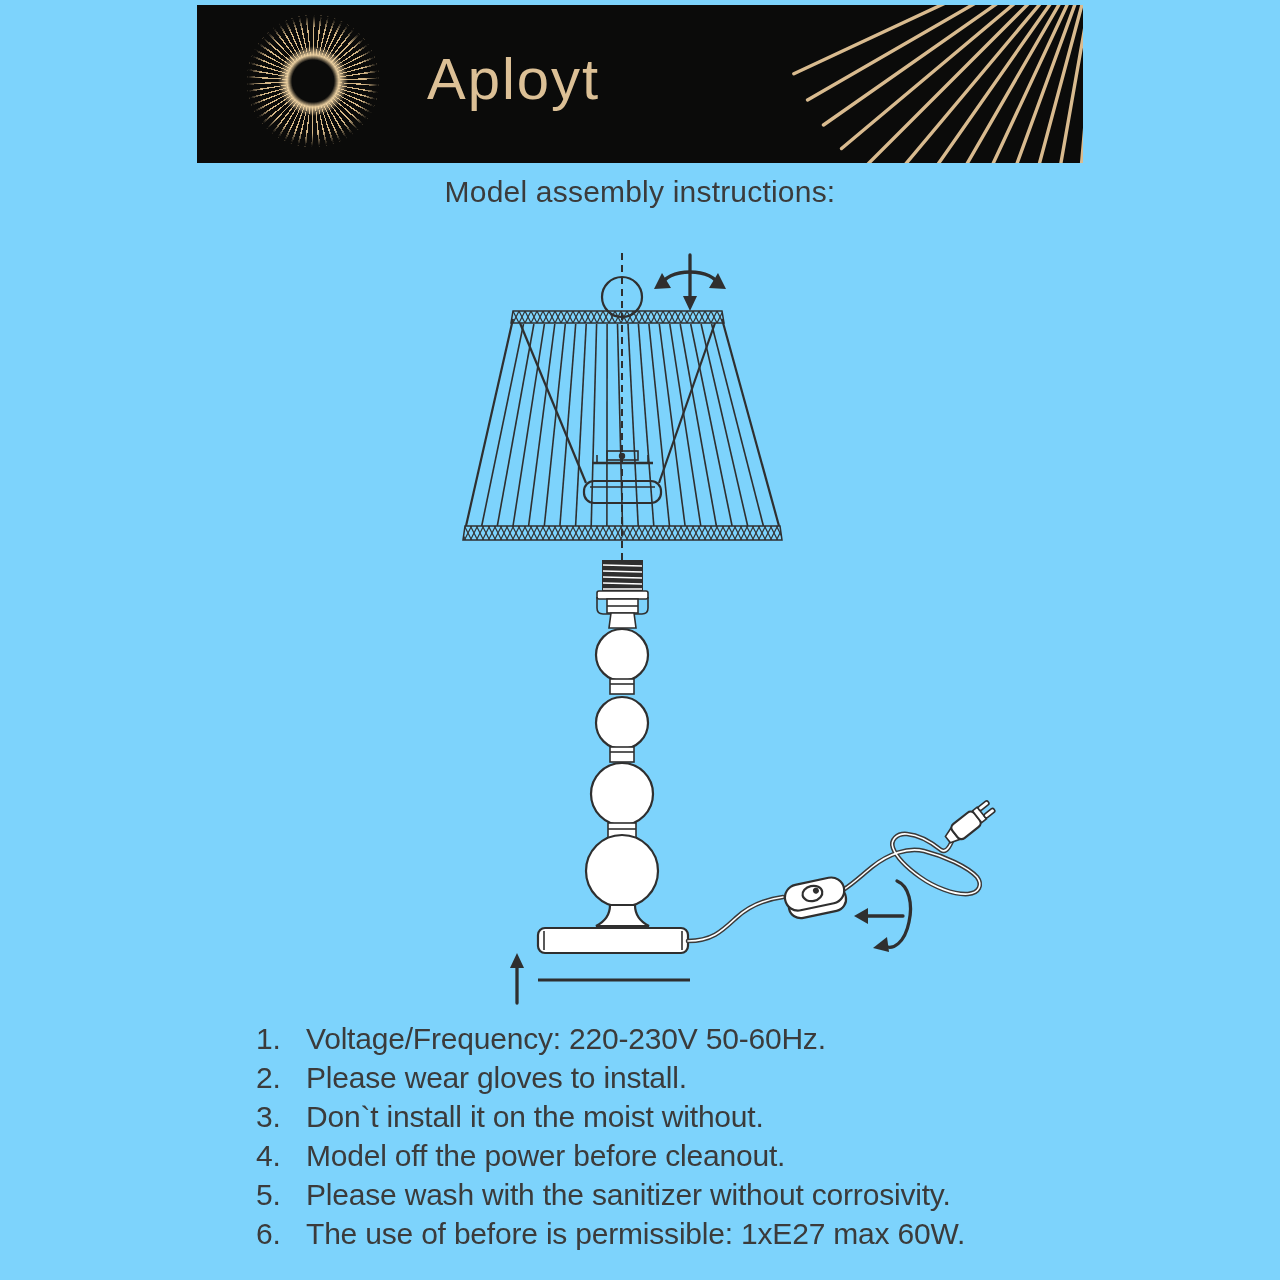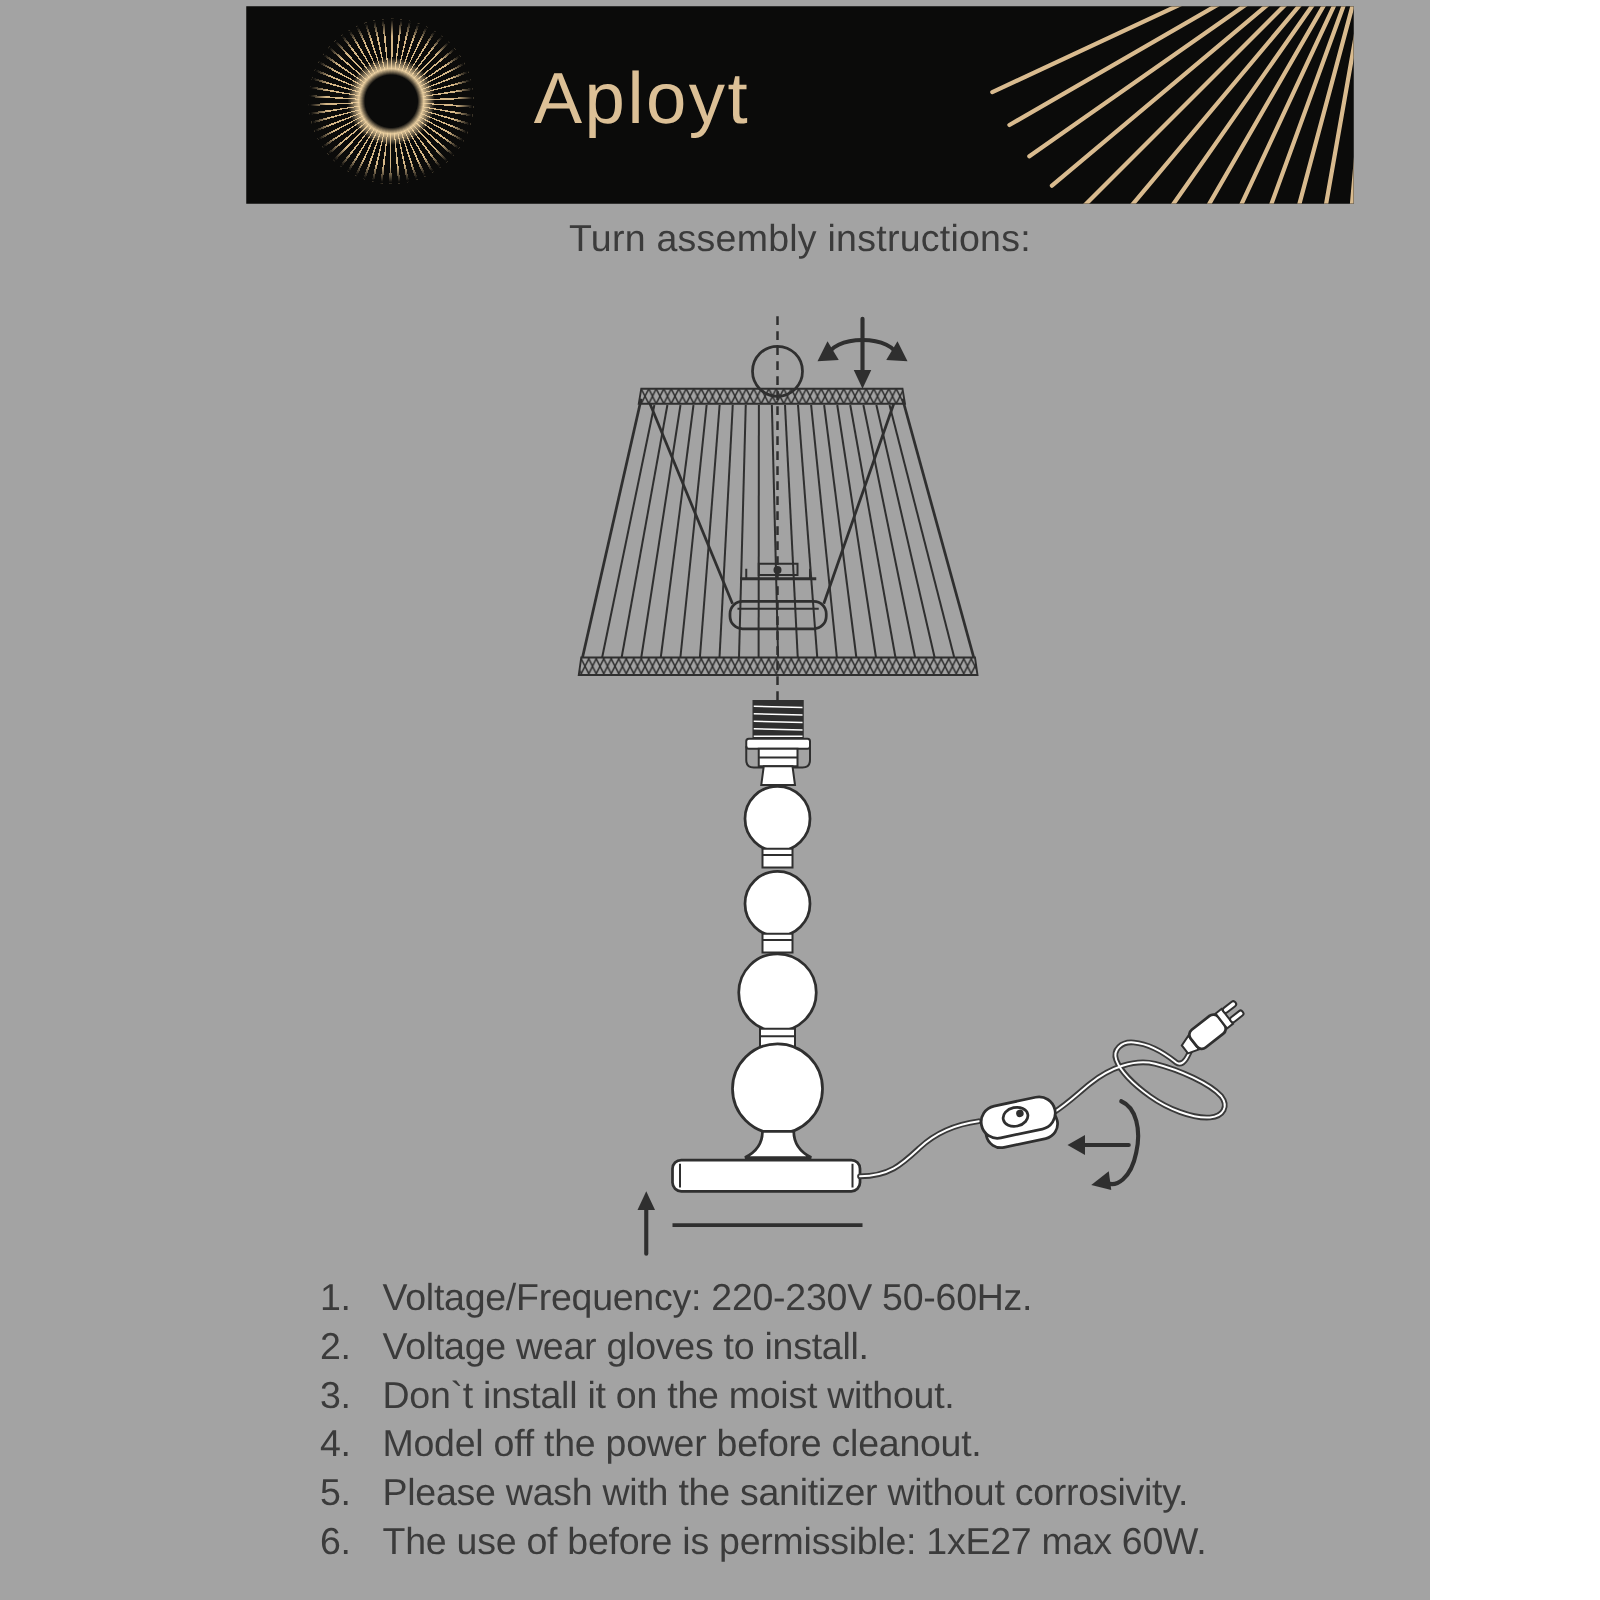--- a/index.html
+++ b/index.html
@@ -1,21 +1,21 @@
 <!DOCTYPE html>
 <html style="--gold: #d9bb8f; --banner: #0b0b0a; --line: #2f2f2f; --text: #3b3b3b;"><head>
 <meta charset="utf-8">
 <style>
   :root{
     --gold:#d9bb8f; --banner:#0b0b0a; --line:#2f2f2f; --text:#3b3b3b;
   }
   *{margin:0;padding:0;box-sizing:border-box;}
   html,body{width:1280px;height:1280px;background:#ffffff;overflow:hidden;
     font-family:"Liberation Sans", sans-serif;}
-  .page{position:relative;width:1144px;height:1280px;background:#a3a3a3;}
+  .page{position:relative;width:1280px;height:1280px;background:#7dd3fc;}
 
   
   .banner{position:absolute;left:197px;top:5px;width:886px;height:158px;
     background:var(--banner);overflow:hidden;}
   .rays-svg{position:absolute;right:0;top:0;}
   .starburst{position:absolute;left:50px;top:10px;width:132px;height:132px;border-radius:50%;
     background:repeating-conic-gradient(rgba(224,192,142,.95) 0deg 1.6deg, rgba(10,10,9,0) 1.6deg 6.2deg);}
   .starburst::before{content:"";position:absolute;inset:0;border-radius:50%;
     background:radial-gradient(circle,#0b0b0a 0 21px, rgba(240,212,164,.95) 26px, rgba(240,212,164,0) 35px,
                rgba(11,11,10,0) 52px, #0b0b0a 65px);}
@@ -64,21 +64,21 @@
         <line x1="0" y1="62" x2="0" y2="340" transform="rotate(55)"></line>
         <line x1="0" y1="62" x2="0" y2="340" transform="rotate(60)"></line>
         <line x1="0" y1="62" x2="0" y2="340" transform="rotate(65)"></line>
       </g>
     </svg>
     <div class="starburst"></div>
     <div class="brand">Aployt</div>
   </header>
 
   <div class="title-block">
-    <div>Turn assembly instructions:</div>
+    <div>Model assembly instructions:</div>
   </div>
 
   <svg class="diagram" width="570" height="770" viewBox="0 0 570 770">
     <defs>
       <pattern id="braid" width="6" height="12" patternUnits="userSpaceOnUse">
         <path d="M0 0 L6 12 M6 0 L0 12" stroke="#2f2f2f" stroke-width="1.2" fill="none"></path>
       </pattern>
     </defs>
 
     <line class="ln dash" x1="172" y1="8" x2="172" y2="352"></line>
@@ -206,21 +206,21 @@
     </g>
   </svg>
 
   <ol class="instructions">
     <li>
       <span>1.</span>
       <span>Voltage/Frequency: 220-230V 50-60Hz.</span>
     </li>
     <li>
       <span>2.</span>
-      <span>Voltage wear gloves to install.</span>
+      <span>Please wear gloves to install.</span>
     </li>
     <li>
       <span>3.</span>
       <span>Don`t install it on the moist without.</span>
     </li>
     <li>
       <span>4.</span>
       <span>Model off the power before cleanout.</span>
     </li>
     <li>

